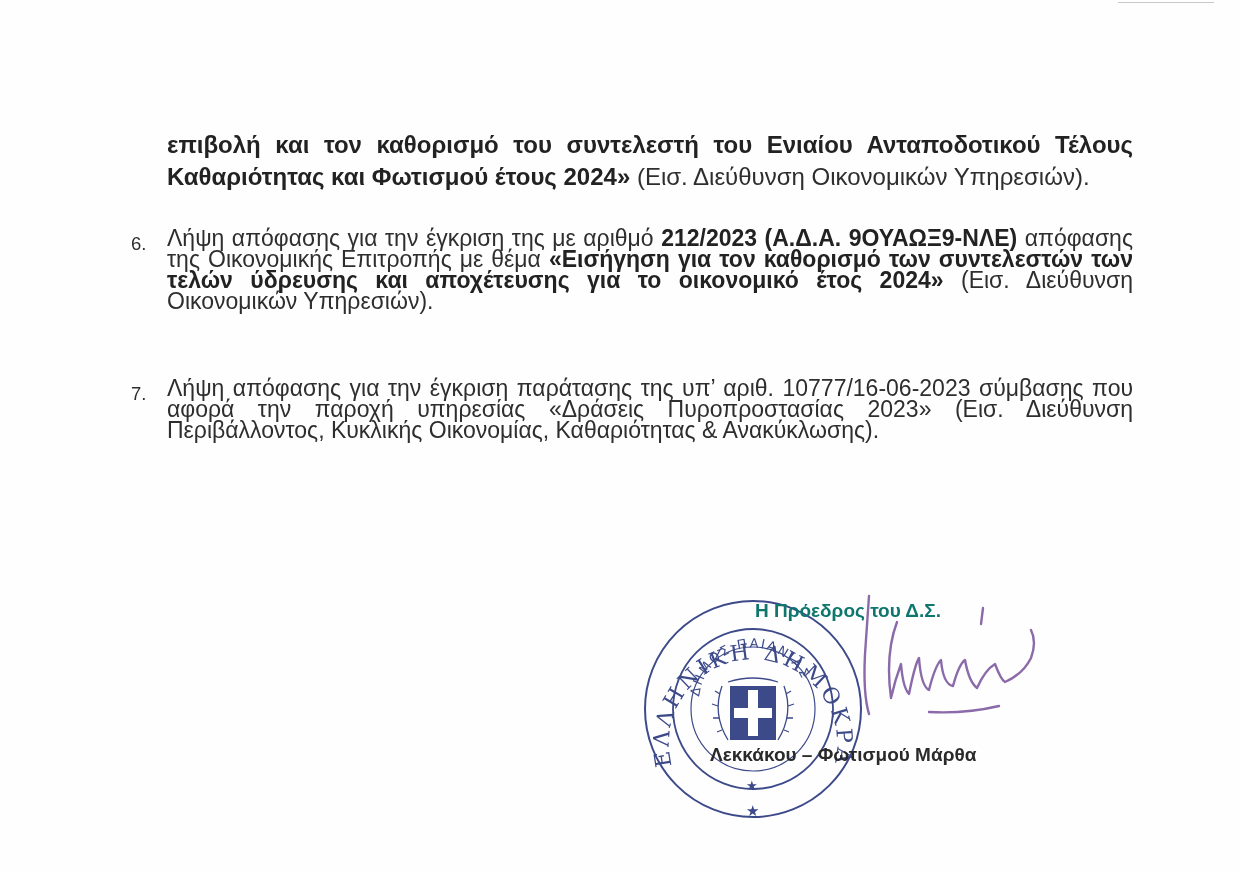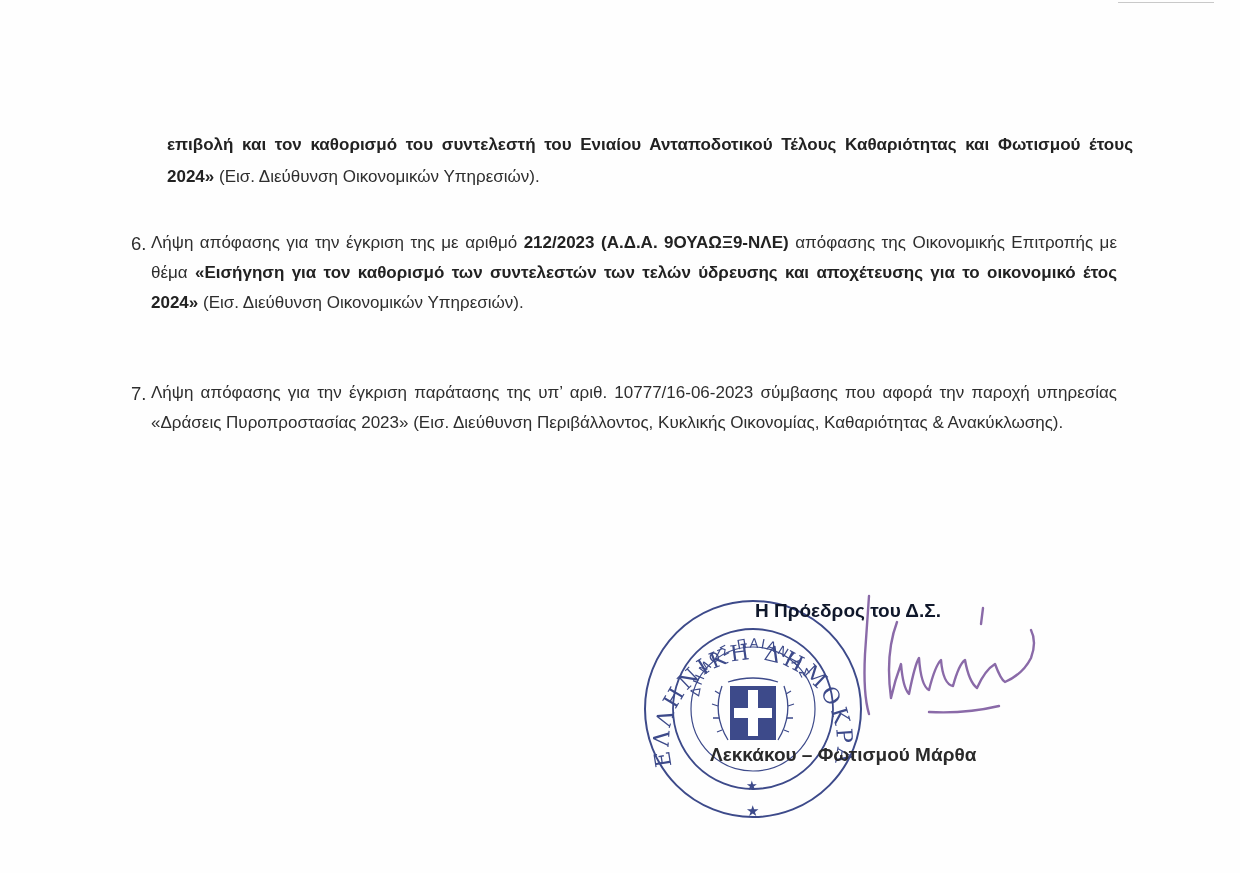--- a/index.html
+++ b/index.html
@@ -24,21 +24,21 @@
     .scan-line {
       position: absolute;
       top: 2px;
       left: 1118px;
       width: 96px;
       height: 1px;
       background: #c9c9c9;
     }
     .para {
       position: absolute;
-      font-size: 17px;
+      font-size: 24px;
       line-height: 31.5px;
       text-align: justify;
       text-align-last: left;
       color: #2e2e2e;
     }
     .para b {
       font-weight: bold;
       color: #222;
     }
     .cont {
@@ -54,25 +54,25 @@
     .item .num {
       position: absolute;
       left: 0;
       top: 0;
       font-size: 18.5px;
       line-height: 31.5px;
       color: #2e2e2e;
     }
     .item .body {
       position: absolute;
-      left: 20px;
+      left: 36px;
       top: 0;
       width: 966px;
-      font-size: 17px;
-      line-height: 30px;
+      font-size: 23px;
+      line-height: 21px;
       text-align: justify;
       text-align-last: left;
       color: #2e2e2e;
     }
     .item .body b { font-weight: bold; color: #222; }
     .item6 { top: 228px; }
     .item7 { top: 378px; }
 
     .signature-block {
       position: absolute;
@@ -87,21 +87,21 @@
       top: 6px;
       width: 222px;
       height: 230px;
     }
     .sig-title {
       position: absolute;
       left: 115px;
       top: 12px;
       font-size: 19px;
       font-weight: bold;
-      color: #0f172a;
+      color: #0f766e;
       white-space: nowrap;
     }
     .sig-name {
       position: absolute;
       left: 70px;
       top: 156px;
       font-size: 19px;
       font-weight: bold;
       color: #2a2a2a;
       white-space: nowrap;

